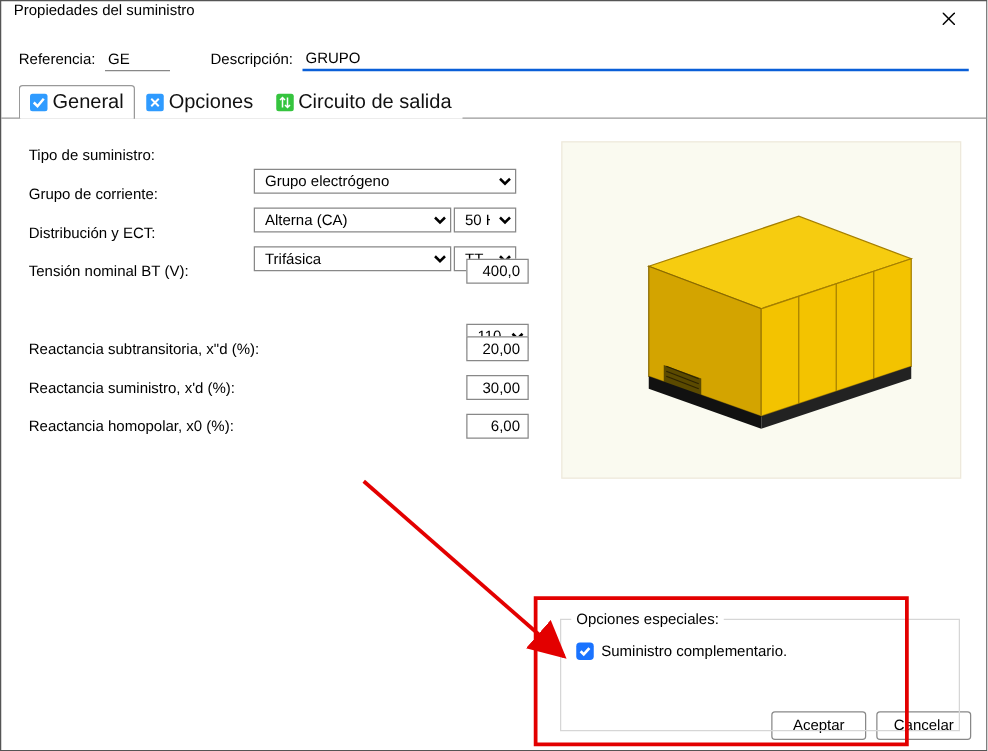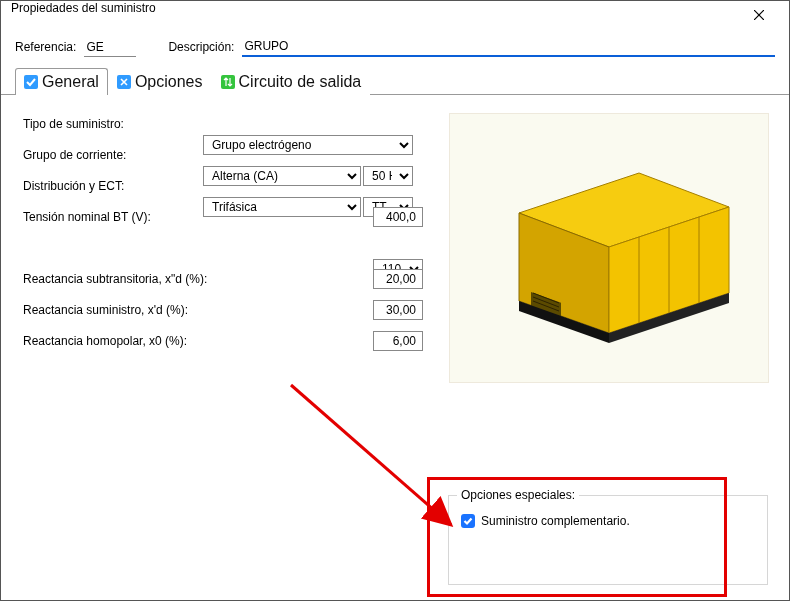--- a/index.html
+++ b/index.html
@@ -201,14 +201,18 @@
       <defs>
         <marker id="ah" markerWidth="12" markerHeight="12" refX="9" refY="5" orient="auto">
           <path d="M0,0 L10,5 L0,10 z" fill="#e30000"></path>
         </marker>
       </defs>
       <line x1="10" y1="10" x2="170" y2="150" stroke="#e30000" stroke-width="3" marker-end="url(#ah)"></line>
     </svg>
 
   </div>
 
+  <div class="buttonbar">
+    <button class="btn">Aceptar</button>
+    <button class="btn">Cancelar</button>
+  </div>
 
 </div>
 
 </body></html>

